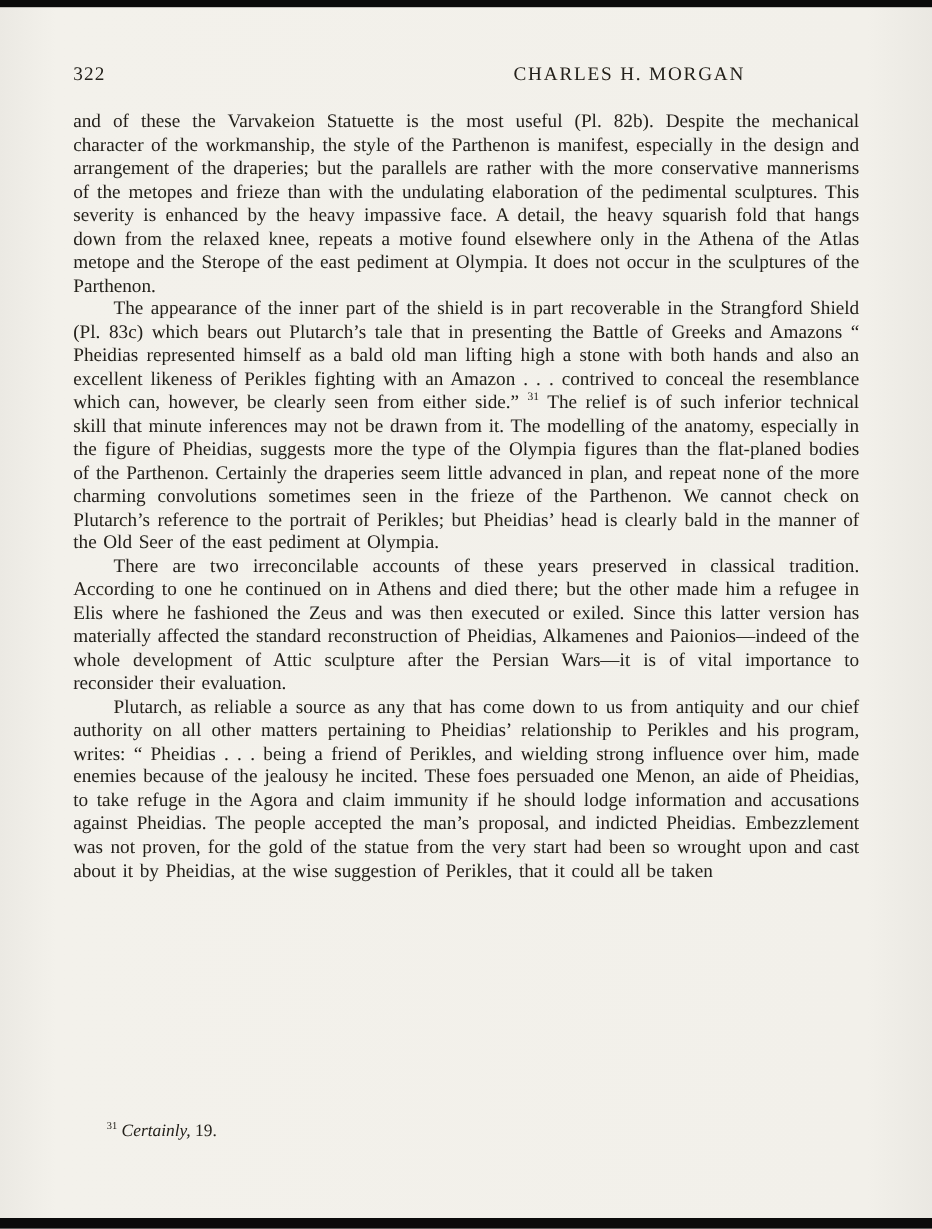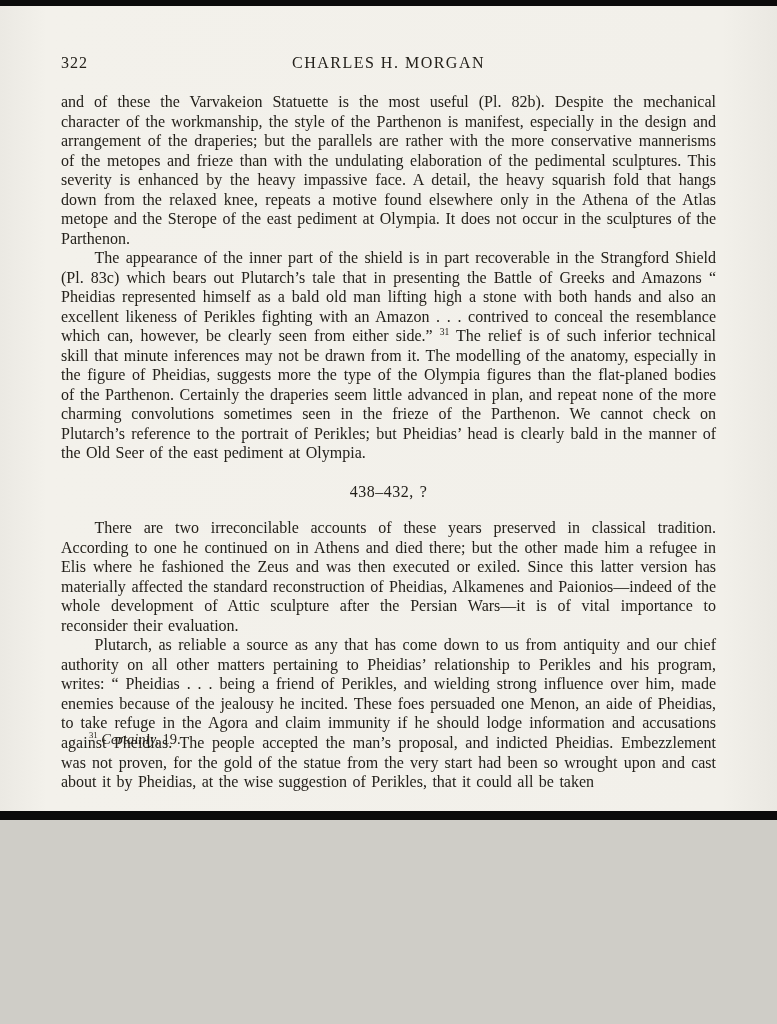--- a/index.html
+++ b/index.html
@@ -1,21 +1,21 @@
 <!DOCTYPE html>
 <html><head>
 <meta charset="utf-8">
 <style>
   html, body { margin: 0; padding: 0; }
   body { background: #cfcdc7; }
 
   .page {
     position: relative;
     width: 777px;
-    height: 820px;
+    height: 1024px;
     margin: 0 auto;
     overflow: hidden;
     background: linear-gradient(to right, #ebe9e3, #f3f1eb 6%, #f2f0ea 93%, #eae8e2);
     color: #24211b;
     font-family: "Liberation Serif", "DejaVu Serif", serif;
   }
 
   .scan-bar-top {
     position: absolute; top: 0; left: 0;
     width: 100%; height: 6px; background: #0b0b0b;
@@ -34,21 +34,21 @@
 
   .page-header {
     display: flex;
     align-items: baseline;
     font-size: 16px;
     margin-bottom: 20px;
   }
   .page-number { width: 95px; letter-spacing: 1px; }
   .running-head {
     flex: 1;
-    text-align: center;
+    text-align: right;
     letter-spacing: 1.5px;
   }
   .header-spacer { width: 95px; }
 
   .body-text {
     font-size: 16px;
     line-height: 1.22;
     text-align: justify;
     word-spacing: 1.5px;
   }
@@ -96,21 +96,20 @@
       <span class="running-head">CHARLES H. MORGAN</span>
       <span class="header-spacer"></span>
     </header>
 
     <main class="body-text">
 
       <p class="no-indent">and of these the Varvakeion Statuette is the most useful (Pl. 82b). Despite the mechanical character of the workmanship, the style of the Parthenon is manifest, especially in the design and arrangement of the draperies; but the parallels are rather with the more conservative mannerisms of the metopes and frieze than with the undulating elaboration of the pedimental sculptures. This severity is enhanced by the heavy impassive face. A detail, the heavy squarish fold that hangs down from the relaxed knee, repeats a motive found elsewhere only in the Athena of the Atlas metope and the Sterope of the east pediment at Olympia. It does not occur in the sculptures of the Parthenon.</p>
 
       <p><span>The appearance of the inner part of the shield is in part recoverable in the Strangford Shield (Pl. 83c) which bears out Plutarch’s tale that in presenting the Battle of Greeks and Amazons “ Pheidias represented himself as a bald old man lifting high a stone with both hands and also an excellent likeness of Perikles fighting with an Amazon . . . contrived to conceal the resemblance which can, however, be clearly seen from either side.” </span><sup>31</sup><span> The relief is of such inferior technical skill that minute inferences may not be drawn from it. The modelling of the anatomy, especially in the figure of Pheidias, suggests more the type of the Olympia figures than the flat-planed bodies of the Parthenon. Certainly the draperies seem little advanced in plan, and repeat none of the more charming convolutions sometimes seen in the frieze of the Parthenon. We cannot check on Plutarch’s reference to the portrait of Perikles; but Pheidias’ head is clearly bald in the manner of the Old Seer of the east pediment at Olympia.</span></p>
 
-      <h2 class="section-heading">438–432, ?</h2>
 
       <p>There are two irreconcilable accounts of these years preserved in classical tradition. According to one he continued on in Athens and died there; but the other made him a refugee in Elis where he fashioned the Zeus and was then executed or exiled. Since this latter version has materially affected the standard reconstruction of Pheidias, Alkamenes and Paionios—indeed of the whole development of Attic sculpture after the Persian Wars—it is of vital importance to reconsider their evaluation.</p>
 
       <p>Plutarch, as reliable a source as any that has come down to us from antiquity and our chief authority on all other matters pertaining to Pheidias’ relationship to Perikles and his program, writes: “ Pheidias . . . being a friend of Perikles, and wielding strong influence over him, made enemies because of the jealousy he incited. These foes persuaded one Menon, an aide of Pheidias, to take refuge in the Agora and claim immunity if he should lodge information and accusations against Pheidias. The people accepted the man’s proposal, and indicted Pheidias. Embezzlement was not proven, for the gold of the statue from the very start had been so wrought upon and cast about it by Pheidias, at the wise suggestion of Perikles, that it could all be taken</p>
 
     </main>
 
   </div>
 
   <footer class="footnote"><sup>31</sup> <em>Certainly,</em> <span>19.</span></footer>

